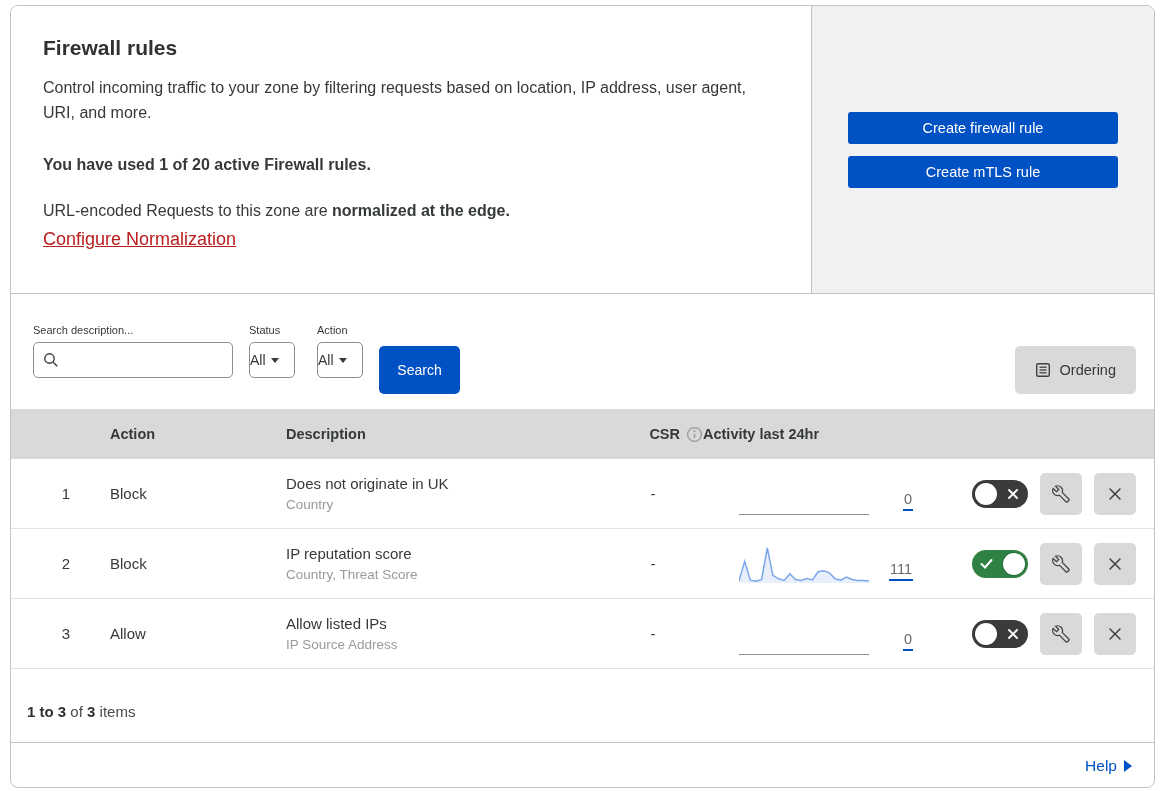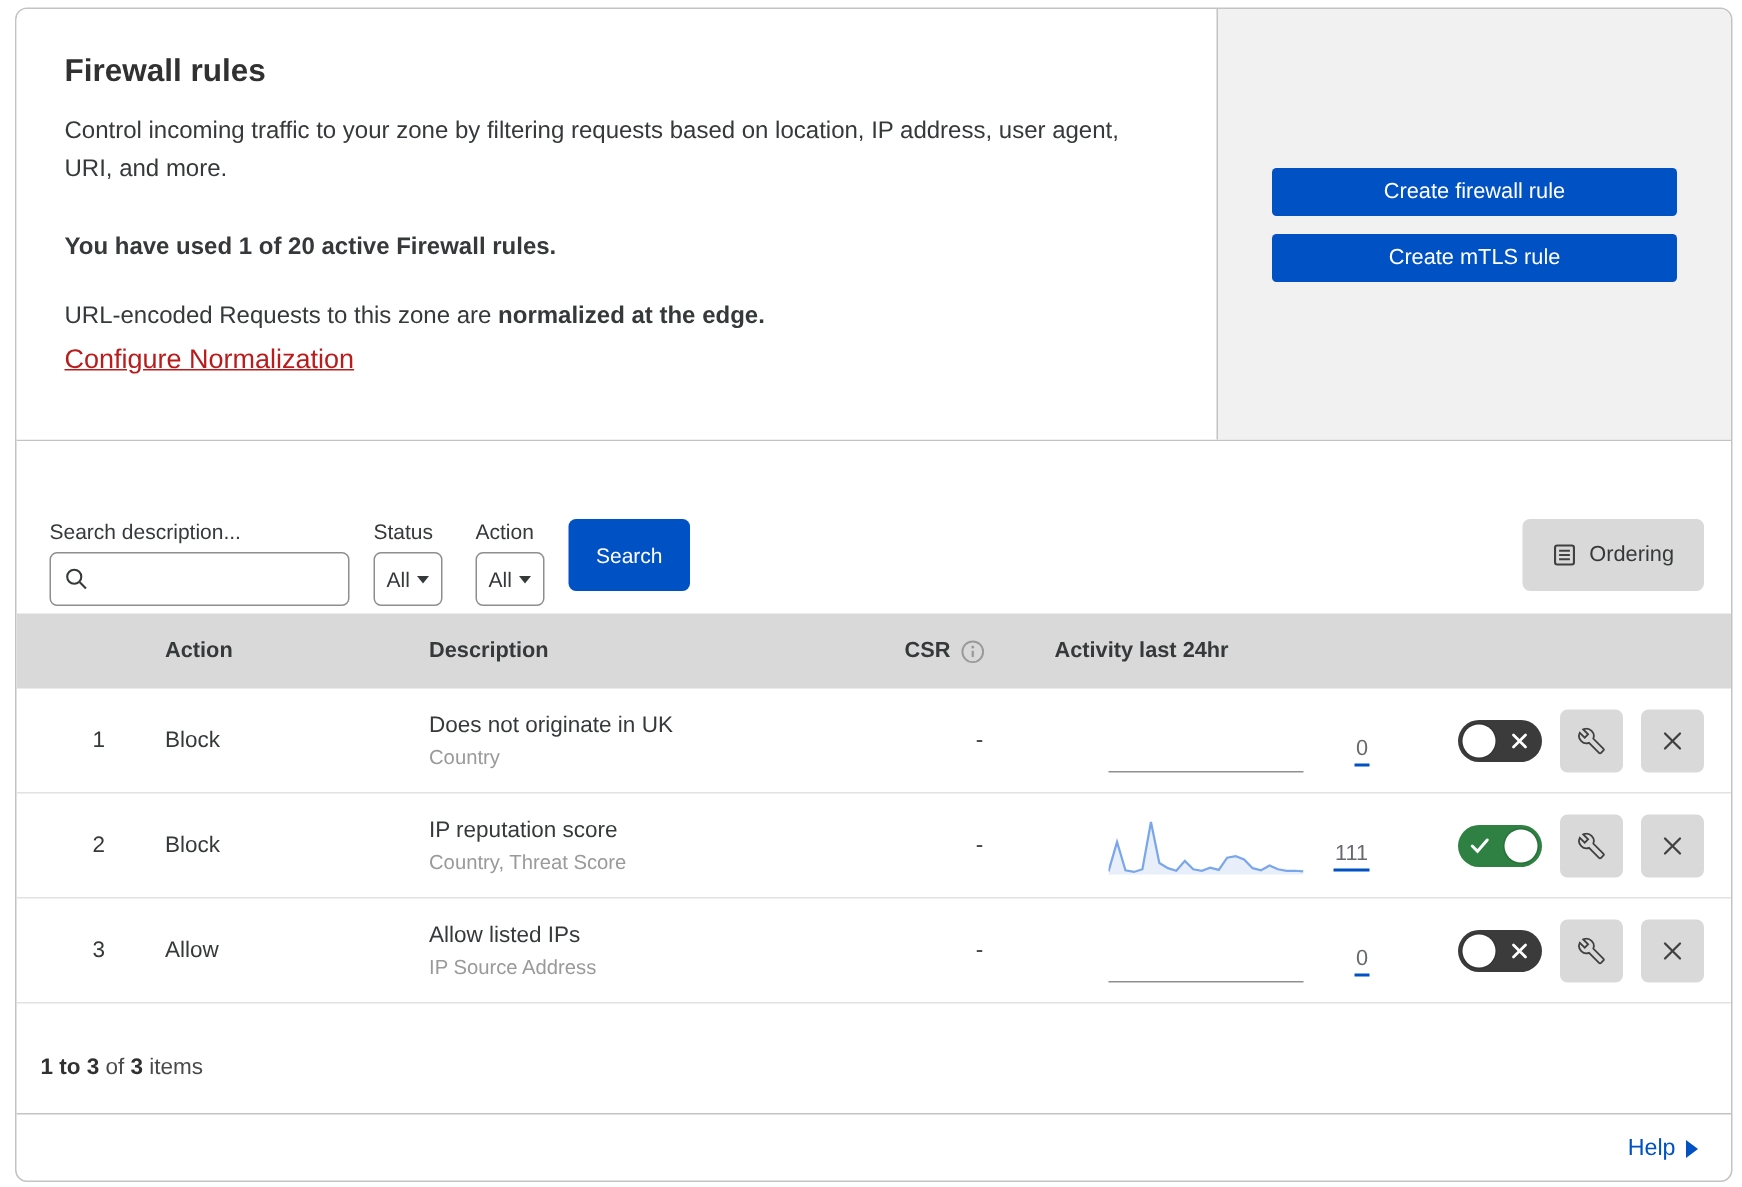--- a/index.html
+++ b/index.html
@@ -23,51 +23,51 @@
   .norm b { font-weight:700; }
   .cfg-link { font-size:18px; color:#b91c1c; text-decoration:underline; cursor:pointer; }
   .header-right { flex:1; background:#f1f1f2; display:flex; flex-direction:column; align-items:center; justify-content:center; gap:12px; }
   .btn-primary {
     width:270px; height:32px; background:#0051c3; color:#fff; border:none; border-radius:3px;
     font-size:14.5px; font-family:inherit; cursor:pointer;
   }
   
   .filter-section { height:115px; padding:30px 18px 0 22px; display:flex; align-items:flex-start; }
   .fgroup { display:flex; flex-direction:column; }
-  .flabel { font-size:14px; margin-bottom:6px; color:#36393a;margin-top:22px; }
+  .flabel { font-size:11px; margin-bottom:6px; color:#36393a; }
   .search-wrap { position:relative; width:200px; height:36px; }
   .search-wrap svg { position:absolute; left:10px; top:10px; }
   .search-input {
     width:200px; height:36px; border:1px solid #8e8e8e; border-radius:5px;
     padding:0 8px 0 34px; font-size:14px; font-family:inherit; background:#fff;
   }
   .select-box {
     width:46px; height:36px; border:1px solid #8e8e8e; border-radius:5px; background:#fff;
-    display:flex; align-items:center; justify-content:center; gap:5px; font-size:14px; cursor:pointer;
+    display:flex; align-items:center; justify-content:flex-start; gap:5px; font-size:14px; cursor:pointer;
   }
   .caret { width:0; height:0; border-left:4.5px solid transparent; border-right:4.5px solid transparent; border-top:5.5px solid #36393a; }
   .gap16 { margin-left:16px; } .gap22 { margin-left:22px; }
   .btn-search {
     margin-left:16px; margin-top:22px; width:81px; height:48px; background:#0051c3; color:#fff;
     border:none; border-radius:5px; font-size:14px; font-family:inherit; cursor:pointer;
   }
   .btn-ordering {
     margin-left:auto; margin-top:22px; height:48px; padding:0 20px; background:#d9d9d9; color:#36393a;
     border:none; border-radius:5px; font-size:14.5px; font-family:inherit; cursor:pointer;
     display:flex; align-items:center; gap:9px;
   }
   
   .t-head { display:flex; align-items:center; height:50px; background:#d9d9d9; font-weight:700; font-size:14.5px; }
   .c-num { width:80px; text-align:right; padding-right:21px; }
   .c-action { width:175px; padding-left:19px; }
   .c-desc { flex:1; padding-left:20px; }
   .c-csr { width:100px; text-align:center; }
   .c-activity { width:240px; }
   .c-controls { width:211px; display:flex; justify-content:flex-end; align-items:center; gap:12px; padding-right:18px; }
-  .t-head .c-csr { display:flex; align-items:center; justify-content:flex-start; gap:6px; }
+  .t-head .c-csr { display:flex; align-items:center; justify-content:flex-end; gap:6px; }
   .row { display:flex; align-items:center; height:70px; border-bottom:1px solid #e2e2e2; }
   .row .c-num { font-size:15px; }
   .row .c-action { font-size:15px; }
   .d-title { font-size:15px; margin-bottom:5px; }
   .d-sub { font-size:13.5px; color:#9a9a9a; }
   .row .c-activity { display:flex; align-items:flex-end; height:100%; padding:0 0 13px 36px; }
   .spark { width:130px; height:42px; }
   .flatline { border-bottom:1.5px solid #8f8f8f; height:42px; }
   .count {
     margin-left:auto; margin-right:30px; margin-bottom:4px; font-size:14.5px; color:#66696d;

